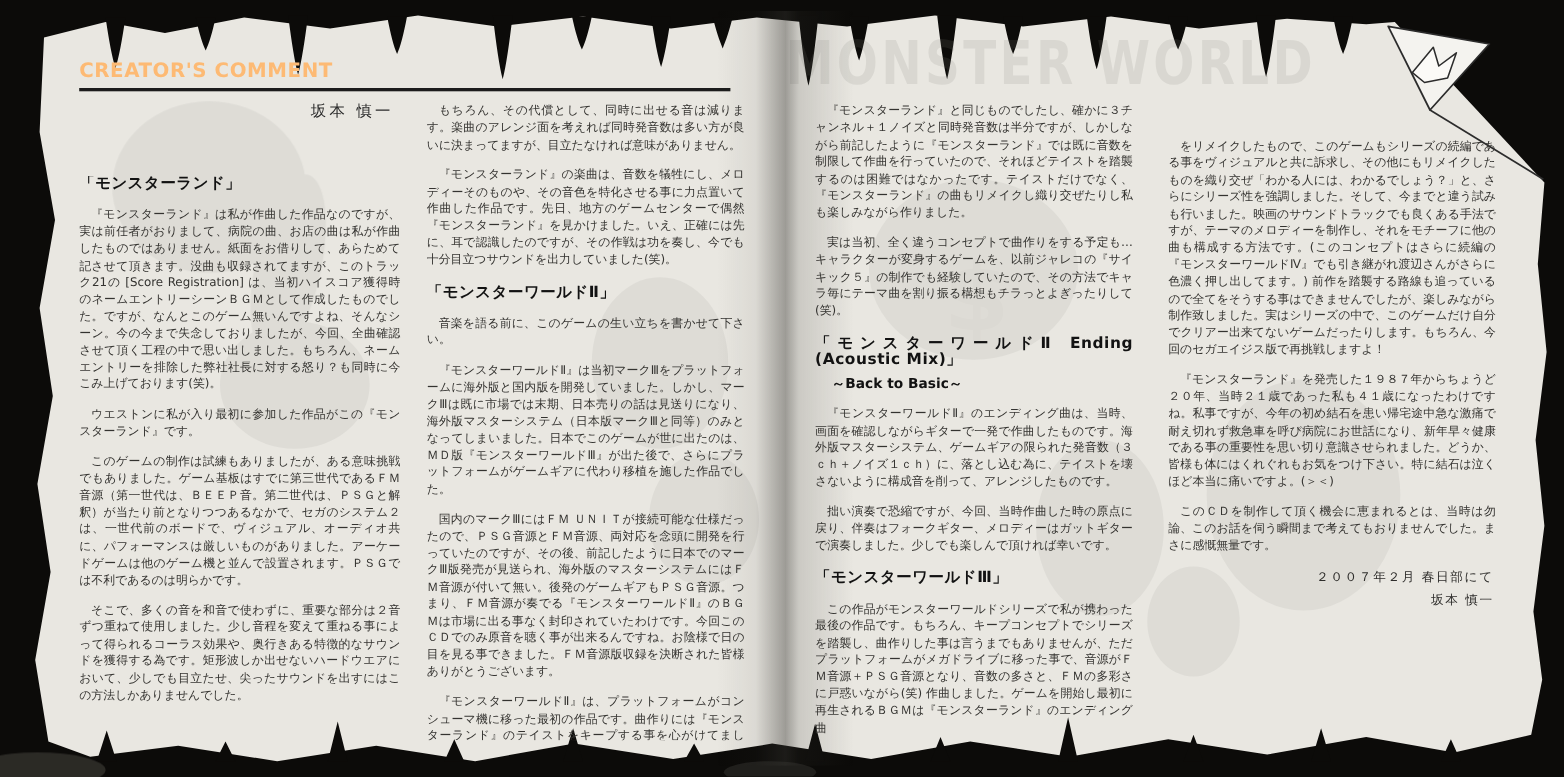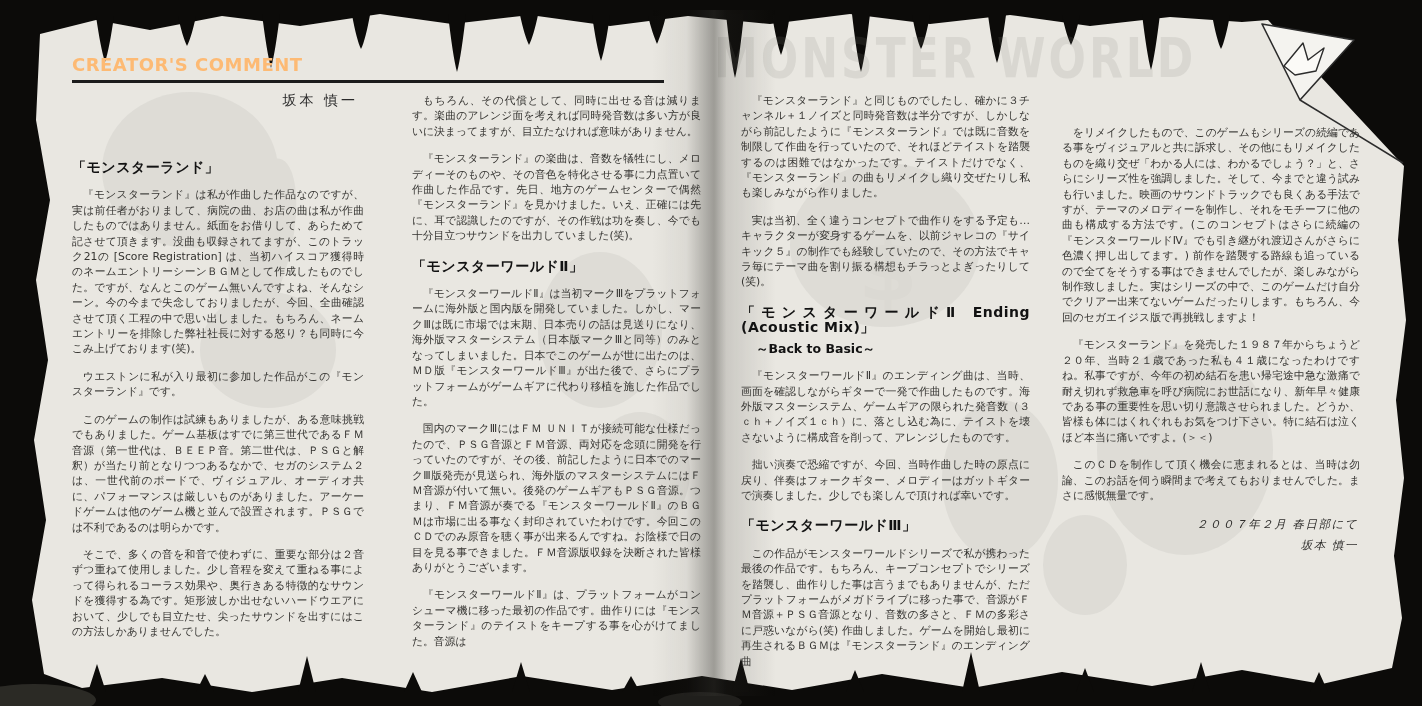--- a/index.html
+++ b/index.html
@@ -20,25 +20,25 @@
   .author{width:286px;text-align:right;font-size:14px;color:#2a2a2a;
           padding-top:9px;letter-spacing:3px;}
   .col{position:absolute;color:#343330;font-size:10.8px;line-height:15.4px;
        text-align:justify;overflow:hidden;}
   .col p{margin:0 0 12px 0;text-indent:1em;}
   .col h2{font-size:14px;color:#121212;margin:15px 0 12px 0;letter-spacing:0.5px;}
   .col h2.first{margin-top:0;}
   .subhead{font-weight:bold;font-size:12.5px;color:#121212;margin:-7px 0 12px 0;
            padding-left:15px;text-align:left;}
   .c1{left:72px;top:160px;width:292px;height:508px;}
-  .c2{left:388px;top:93px;width:289px;height:580px;margin-left:24px;}
+  .c2{left:388px;top:93px;width:289px;height:580px;}
   .c3{left:741px;top:93px;width:289px;height:582px;}
   .c4{left:1046px;top:125px;width:298px;height:560px;margin-left:16px;}
   .signature{text-align:right;font-size:11.5px;color:#2e2d2b;margin-top:14px;
-             padding-right:2px;letter-spacing:1.5px;font-style:italic;}
+             padding-right:2px;letter-spacing:1.5px;}
   .signature div{margin-bottom:5px;}
 </style>
 </head>
 <body>
 
 <div class="stage">
 
   <svg class="torn" width="1422" height="706" viewBox="0 0 1422 706">
     <rect width="1422" height="706" fill="#0c0b09"></rect>
     <path fill="#e9e7e1" d="M40,34 L96,20 L150,30 L222,16 L300,26 L380,14 L452,24 L530,15 L610,26 L688,16
@@ -104,20 +104,21 @@
     <p>『モンスターランド』は私が作曲した作品なのですが、実は前任者がおりまして、病院の曲、お店の曲は私が作曲したものではありません。紙面をお借りして、あらためて記させて頂きます。没曲も収録されてますが、このトラック21の [Score Registration] は、当初ハイスコア獲得時のネームエントリーシーンＢＧＭとして作成したものでした。ですが、なんとこのゲーム無いんですよね、そんなシーン。今の今まで失念しておりましたが、今回、全曲確認させて頂く工程の中で思い出しました。もちろん、ネームエントリーを排除した弊社社長に対する怒り？も同時に今こみ上げております(笑)。</p>
     <p>ウエストンに私が入り最初に参加した作品がこの『モンスターランド』です。</p>
     <p>このゲームの制作は試練もありましたが、ある意味挑戦でもありました。ゲーム基板はすでに第三世代であるＦＭ音源（第一世代は、ＢＥＥＰ音。第二世代は、ＰＳＧと解釈）が当たり前となりつつあるなかで、セガのシステム２は、一世代前のボードで、ヴィジュアル、オーディオ共に、パフォーマンスは厳しいものがありました。アーケードゲームは他のゲーム機と並んで設置されます。ＰＳＧでは不利であるのは明らかです。</p>
     <p>そこで、多くの音を和音で使わずに、重要な部分は２音ずつ重ねて使用しました。少し音程を変えて重ねる事によって得られるコーラス効果や、奥行きある特徴的なサウンドを獲得する為です。矩形波しか出せないハードウエアにおいて、少しでも目立たせ、尖ったサウンドを出すにはこの方法しかありませんでした。</p>
   </div>
 
   <div class="col c2">
     <p>もちろん、その代償として、同時に出せる音は減ります。楽曲のアレンジ面を考えれば同時発音数は多い方が良いに決まってますが、目立たなければ意味がありません。</p>
     <p>『モンスターランド』の楽曲は、音数を犠牲にし、メロディーそのものや、その音色を特化させる事に力点置いて作曲した作品です。先日、地方のゲームセンターで偶然『モンスターランド』を見かけました。いえ、正確には先に、耳で認識したのですが、その作戦は功を奏し、今でも十分目立つサウンドを出力していました(笑)。</p>
     <h2>「モンスターワールドⅡ」</h2>
+    <p>音楽を語る前に、このゲームの生い立ちを書かせて下さい。</p>
     <p>『モンスターワールドⅡ』は当初マークⅢをプラットフォームに海外版と国内版を開発していました。しかし、マークⅢは既に市場では末期、日本売りの話は見送りになり、海外版マスターシステム（日本版マークⅢと同等）のみとなってしまいました。日本でこのゲームが世に出たのは、ＭＤ版『モンスターワールドⅢ』が出た後で、さらにプラットフォームがゲームギアに代わり移植を施した作品でした。</p>
     <p>国内のマークⅢにはＦＭ ＵＮＩＴが接続可能な仕様だったので、ＰＳＧ音源とＦＭ音源、両対応を念頭に開発を行っていたのですが、その後、前記したように日本でのマークⅢ版発売が見送られ、海外版のマスターシステムにはＦＭ音源が付いて無い。後発のゲームギアもＰＳＧ音源。つまり、ＦＭ音源が奏でる『モンスターワールドⅡ』のＢＧＭは市場に出る事なく封印されていたわけです。今回このＣＤでのみ原音を聴く事が出来るんですね。お陰様で日の目を見る事できました。ＦＭ音源版収録を決断された皆様ありがとうございます。</p>
     <p>『モンスターワールドⅡ』は、プラットフォームがコンシューマ機に移った最初の作品です。曲作りには『モンスターランド』のテイストをキープする事を心がけてました。音源は</p>
   </div>
 
   <div class="col c3">
     <p>『モンスターランド』と同じものでしたし、確かに３チャンネル＋１ノイズと同時発音数は半分ですが、しかしながら前記したように『モンスターランド』では既に音数を制限して作曲を行っていたので、それほどテイストを踏襲するのは困難ではなかったです。テイストだけでなく、『モンスターランド』の曲もリメイクし織り交ぜたりし私も楽しみながら作りました。</p>
     <p>実は当初、全く違うコンセプトで曲作りをする予定も…キャラクターが変身するゲームを、以前ジャレコの『サイキック５』の制作でも経験していたので、その方法でキャラ毎にテーマ曲を割り振る構想もチラっとよぎったりして(笑)。</p>
     <h2>「モンスターワールドⅡ Ending (Acoustic Mix)」</h2>
     <div class="subhead">～Back to Basic～</div>

